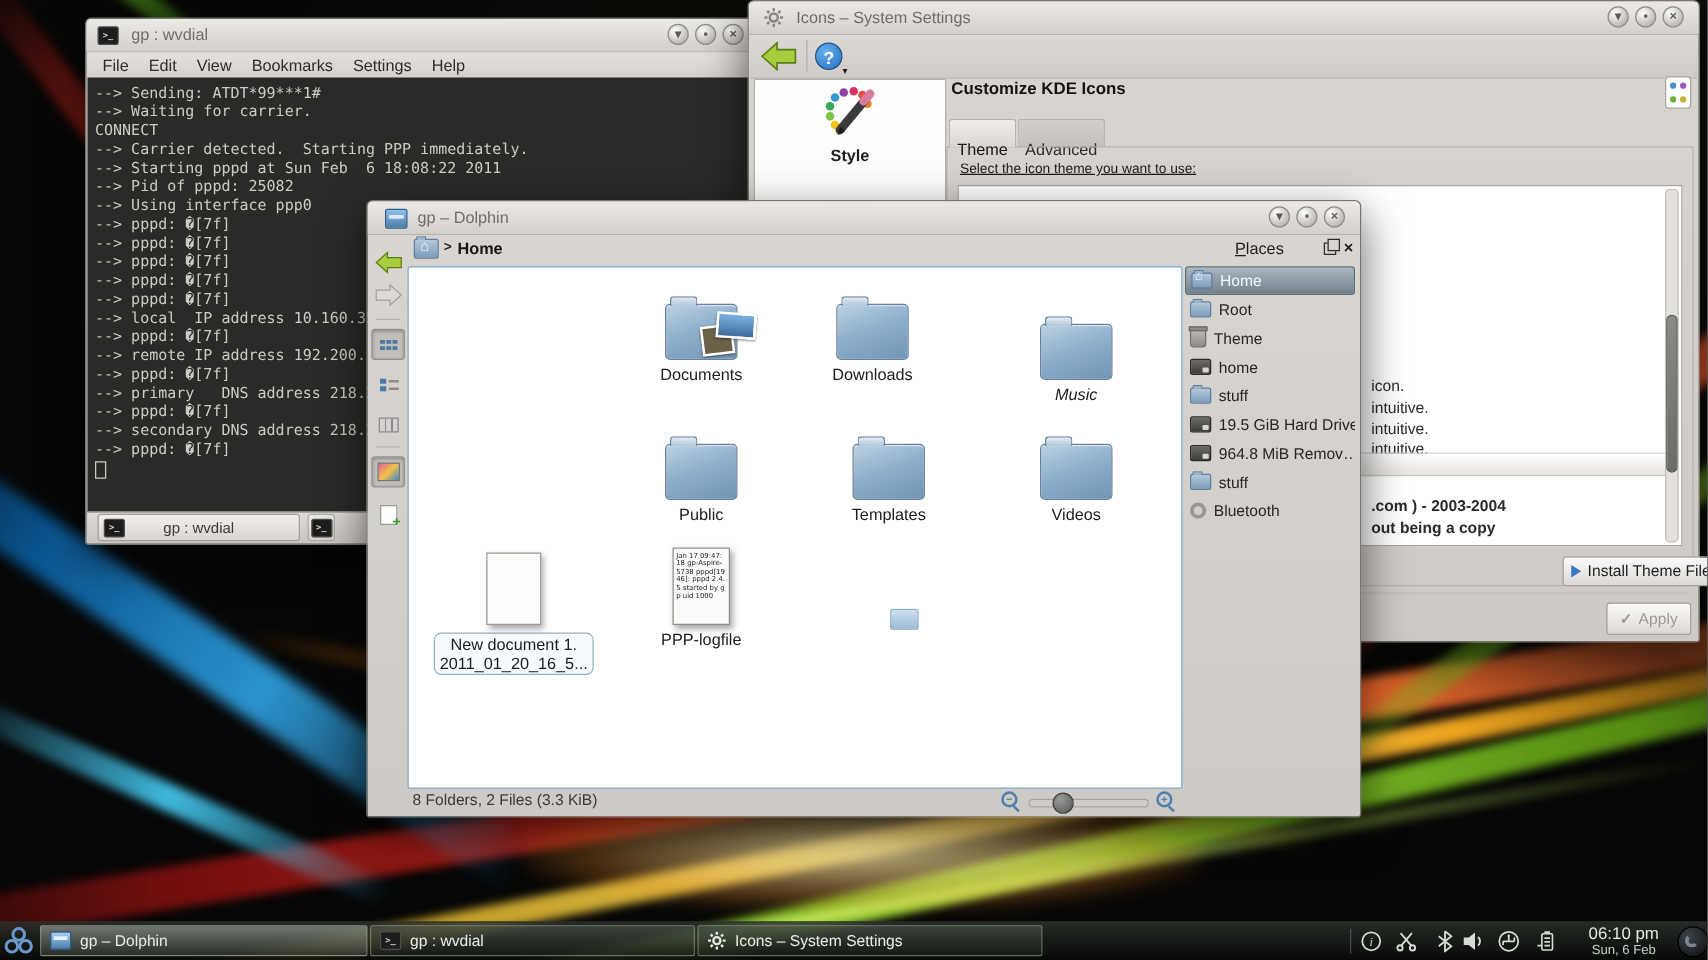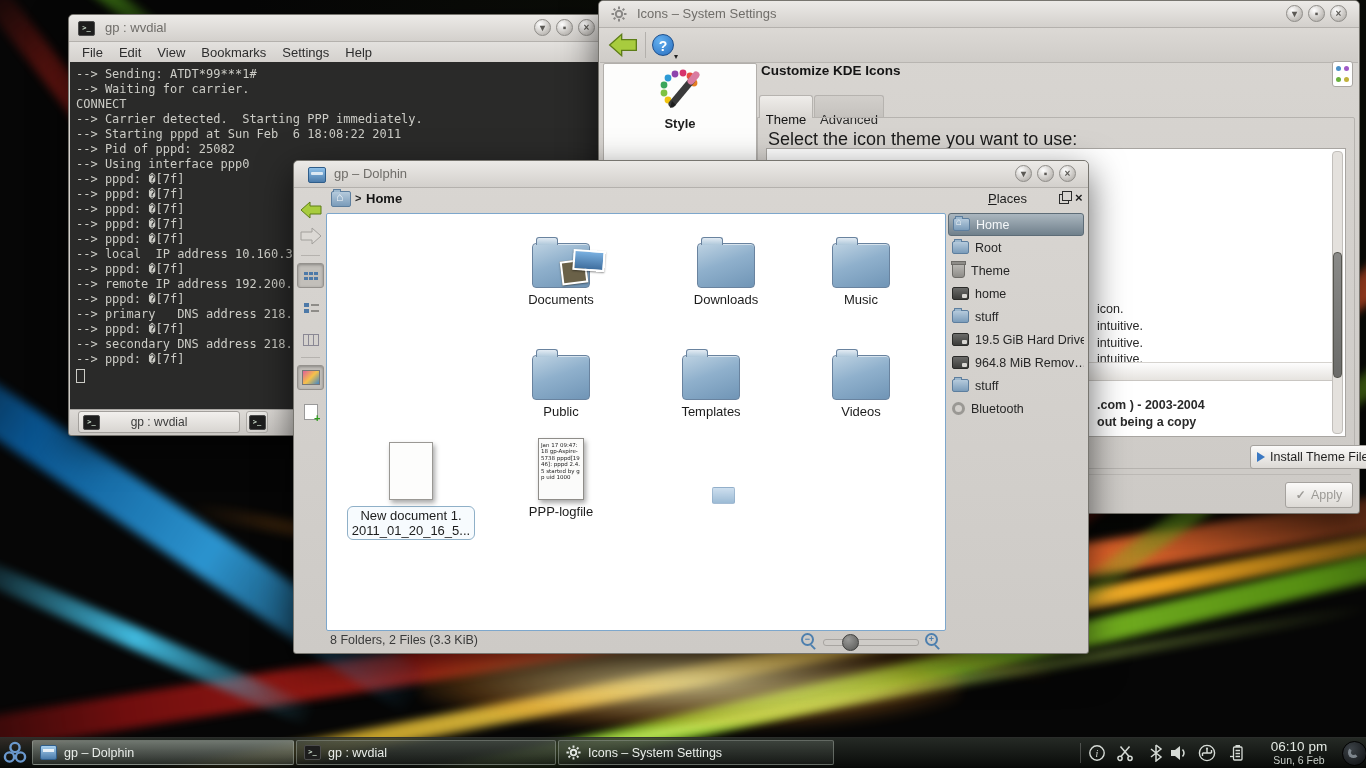--- a/index.html
+++ b/index.html
@@ -91,21 +91,21 @@
   .dots-ico i{position:absolute;width:5px;height:5px;border-radius:50%;}
   .dots-ico .d1{left:3px;top:4px;background:#4a90c8;}
   .dots-ico .d2{right:3px;top:4px;background:#a05ac8;}
   .dots-ico .d3{left:3px;bottom:4px;background:#6ab03c;}
   .dots-ico .d4{right:3px;bottom:4px;background:#c2b23c;}
   .ss-tab{position:absolute;top:94px;height:23px;border:1px solid #b6b3af;border-bottom:none;
     border-radius:3px 3px 0 0;font-size:13px;text-align:center;box-sizing:border-box;padding-top:16px;}
   #tab-theme{left:160px;width:54px;background:linear-gradient(#efedea,#d9d6d2);z-index:2;color:#141414;}
   #tab-advanced{left:215px;width:70px;background:linear-gradient(#d2cfcb,#c4c1bd);color:#2c2c2c;}
   #ss-frame{position:absolute;left:158px;top:116px;width:596px;height:350px;border:1px solid #b6b3af;border-radius:0 2px 2px 2px;}
-  #ss-prompt{position:absolute;left:10px;top:11px;font-size:18px;color:#1b1b1b;}
+  #ss-prompt{position:absolute;left:10px;top:11px;font-size:11px;color:#1b1b1b;text-decoration:underline;}
   #ss-list{position:absolute;left:8px;top:30px;width:578px;height:287px;background:#fff;border:1px solid #a8a5a1;}
   .frag-block{position:absolute;left:330px;top:152px;font-size:12.5px;line-height:16.8px;color:#2a2a2a;}
   .sel-band{position:absolute;left:1px;right:12px;top:213px;height:17px;
     background:linear-gradient(#fdfdfd,#e6e3df);border-top:1px solid #d6d3cf;border-bottom:1px solid #c9c6c2;}
   .desc-block{position:absolute;left:330px;top:248px;font-size:12.5px;line-height:16.5px;color:#2a2a2a;font-weight:bold;}
   .ss-scroll{position:absolute;right:2px;top:2px;bottom:2px;width:9px;background:#e4e1dd;border:1px solid #c2bfbb;border-radius:4px;}
   .ss-thumb{position:absolute;left:0;right:0;top:100px;height:124px;background:linear-gradient(#8a8a88,#6b6b69);
     border:1px solid #55554f;border-radius:4px;}
   .ss-btn{position:absolute;height:24px;border:1px solid #a5a29e;border-radius:3px;
     background:linear-gradient(#fbfaf9,#dcd9d5);font-size:12.5px;color:#1f1f1f;
@@ -428,27 +428,27 @@
       </div>
         <div class="cell" style="left: 159px; top: 10px;">
           <div class="icon-wrap">
             <span class="folder fi-documents" style="position:relative;">
               <i class="ph p2"></i>
               <i class="ph p1"></i>
             </span>
           </div>
           <div class="cell-label">Documents</div>
         </div>
-        <div class="cell" style="left: 324px; top: 10px; text-align: center;">
+        <div class="cell" style="left: 296px; top: 10px; text-align: center;">
           <div class="icon-wrap">
             <span class="folder"></span>
           </div>
           <div class="cell-label">Downloads</div>
         </div>
-        <div class="cell" style="left: 459px; top: 10px;">
+        <div class="cell" style="left: 459px; top: 26px; font-style: italic;">
           <div class="icon-wrap">
             <span class="folder"></span>
           </div>
           <div class="cell-label">Music</div>
         </div>
         <div class="cell" style="left: 159px; top: 122px;">
           <div class="icon-wrap">
             <span class="folder"></span>
           </div>
           <div class="cell-label">Public</div>

